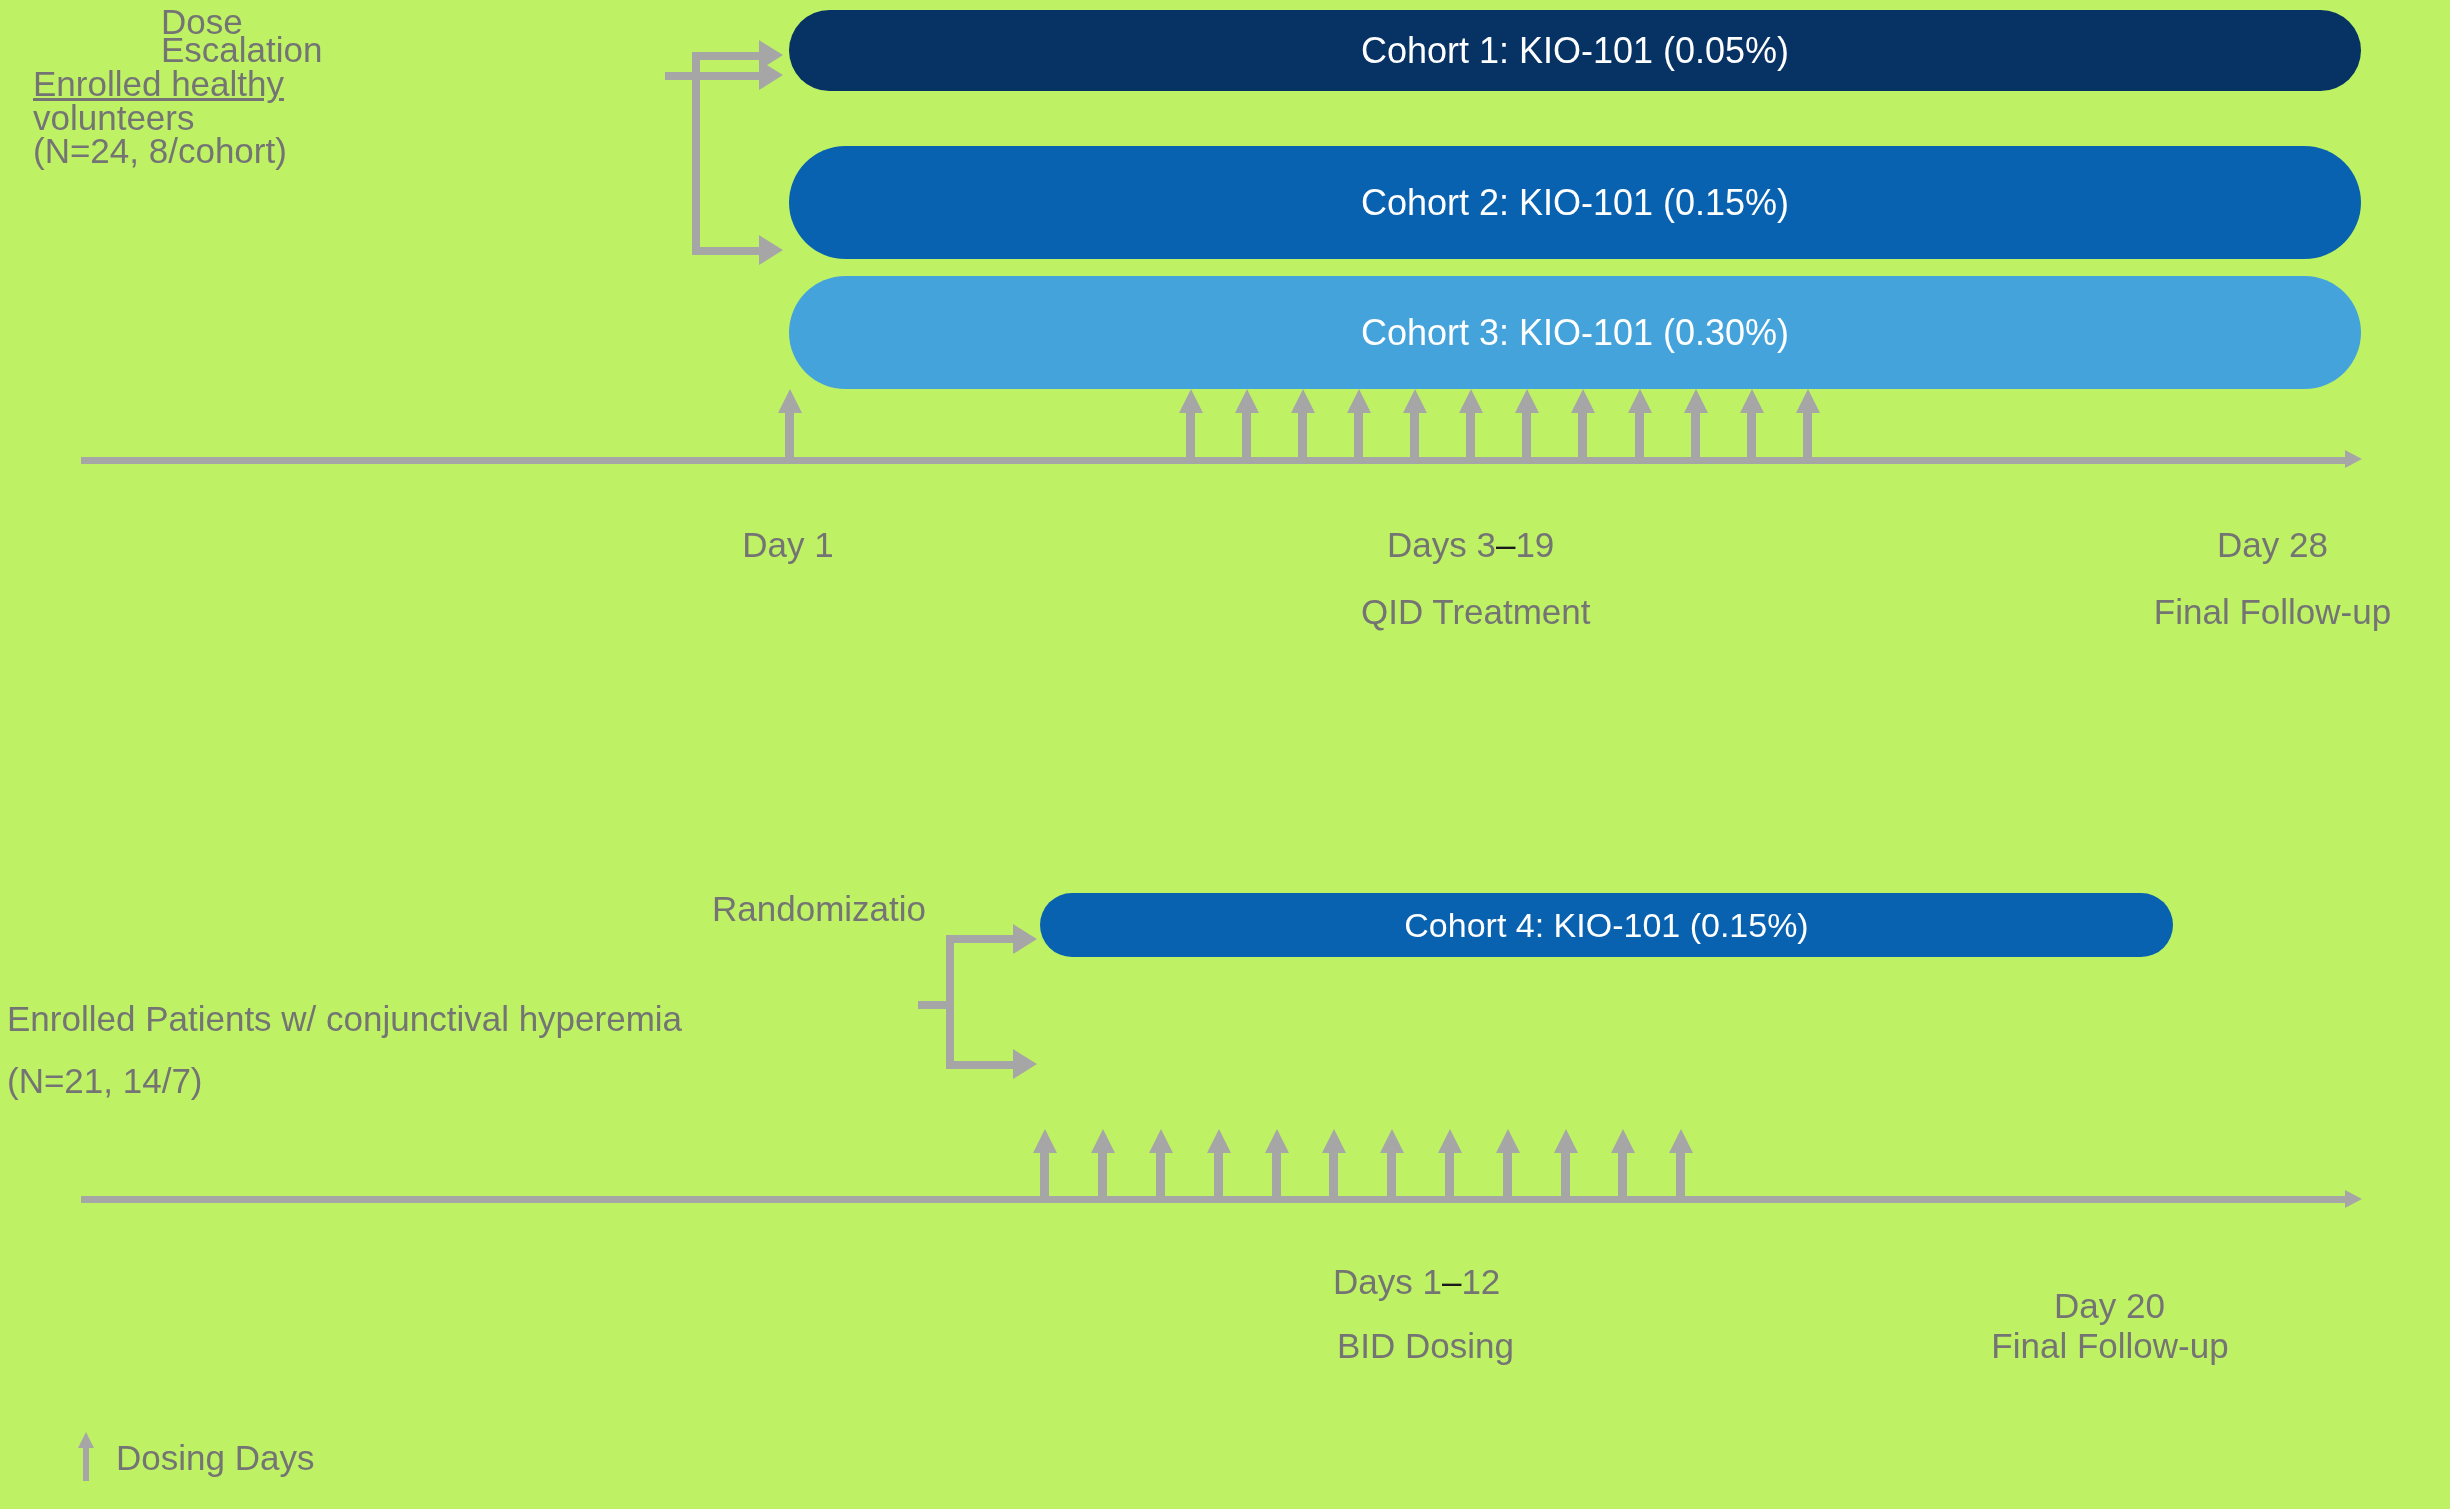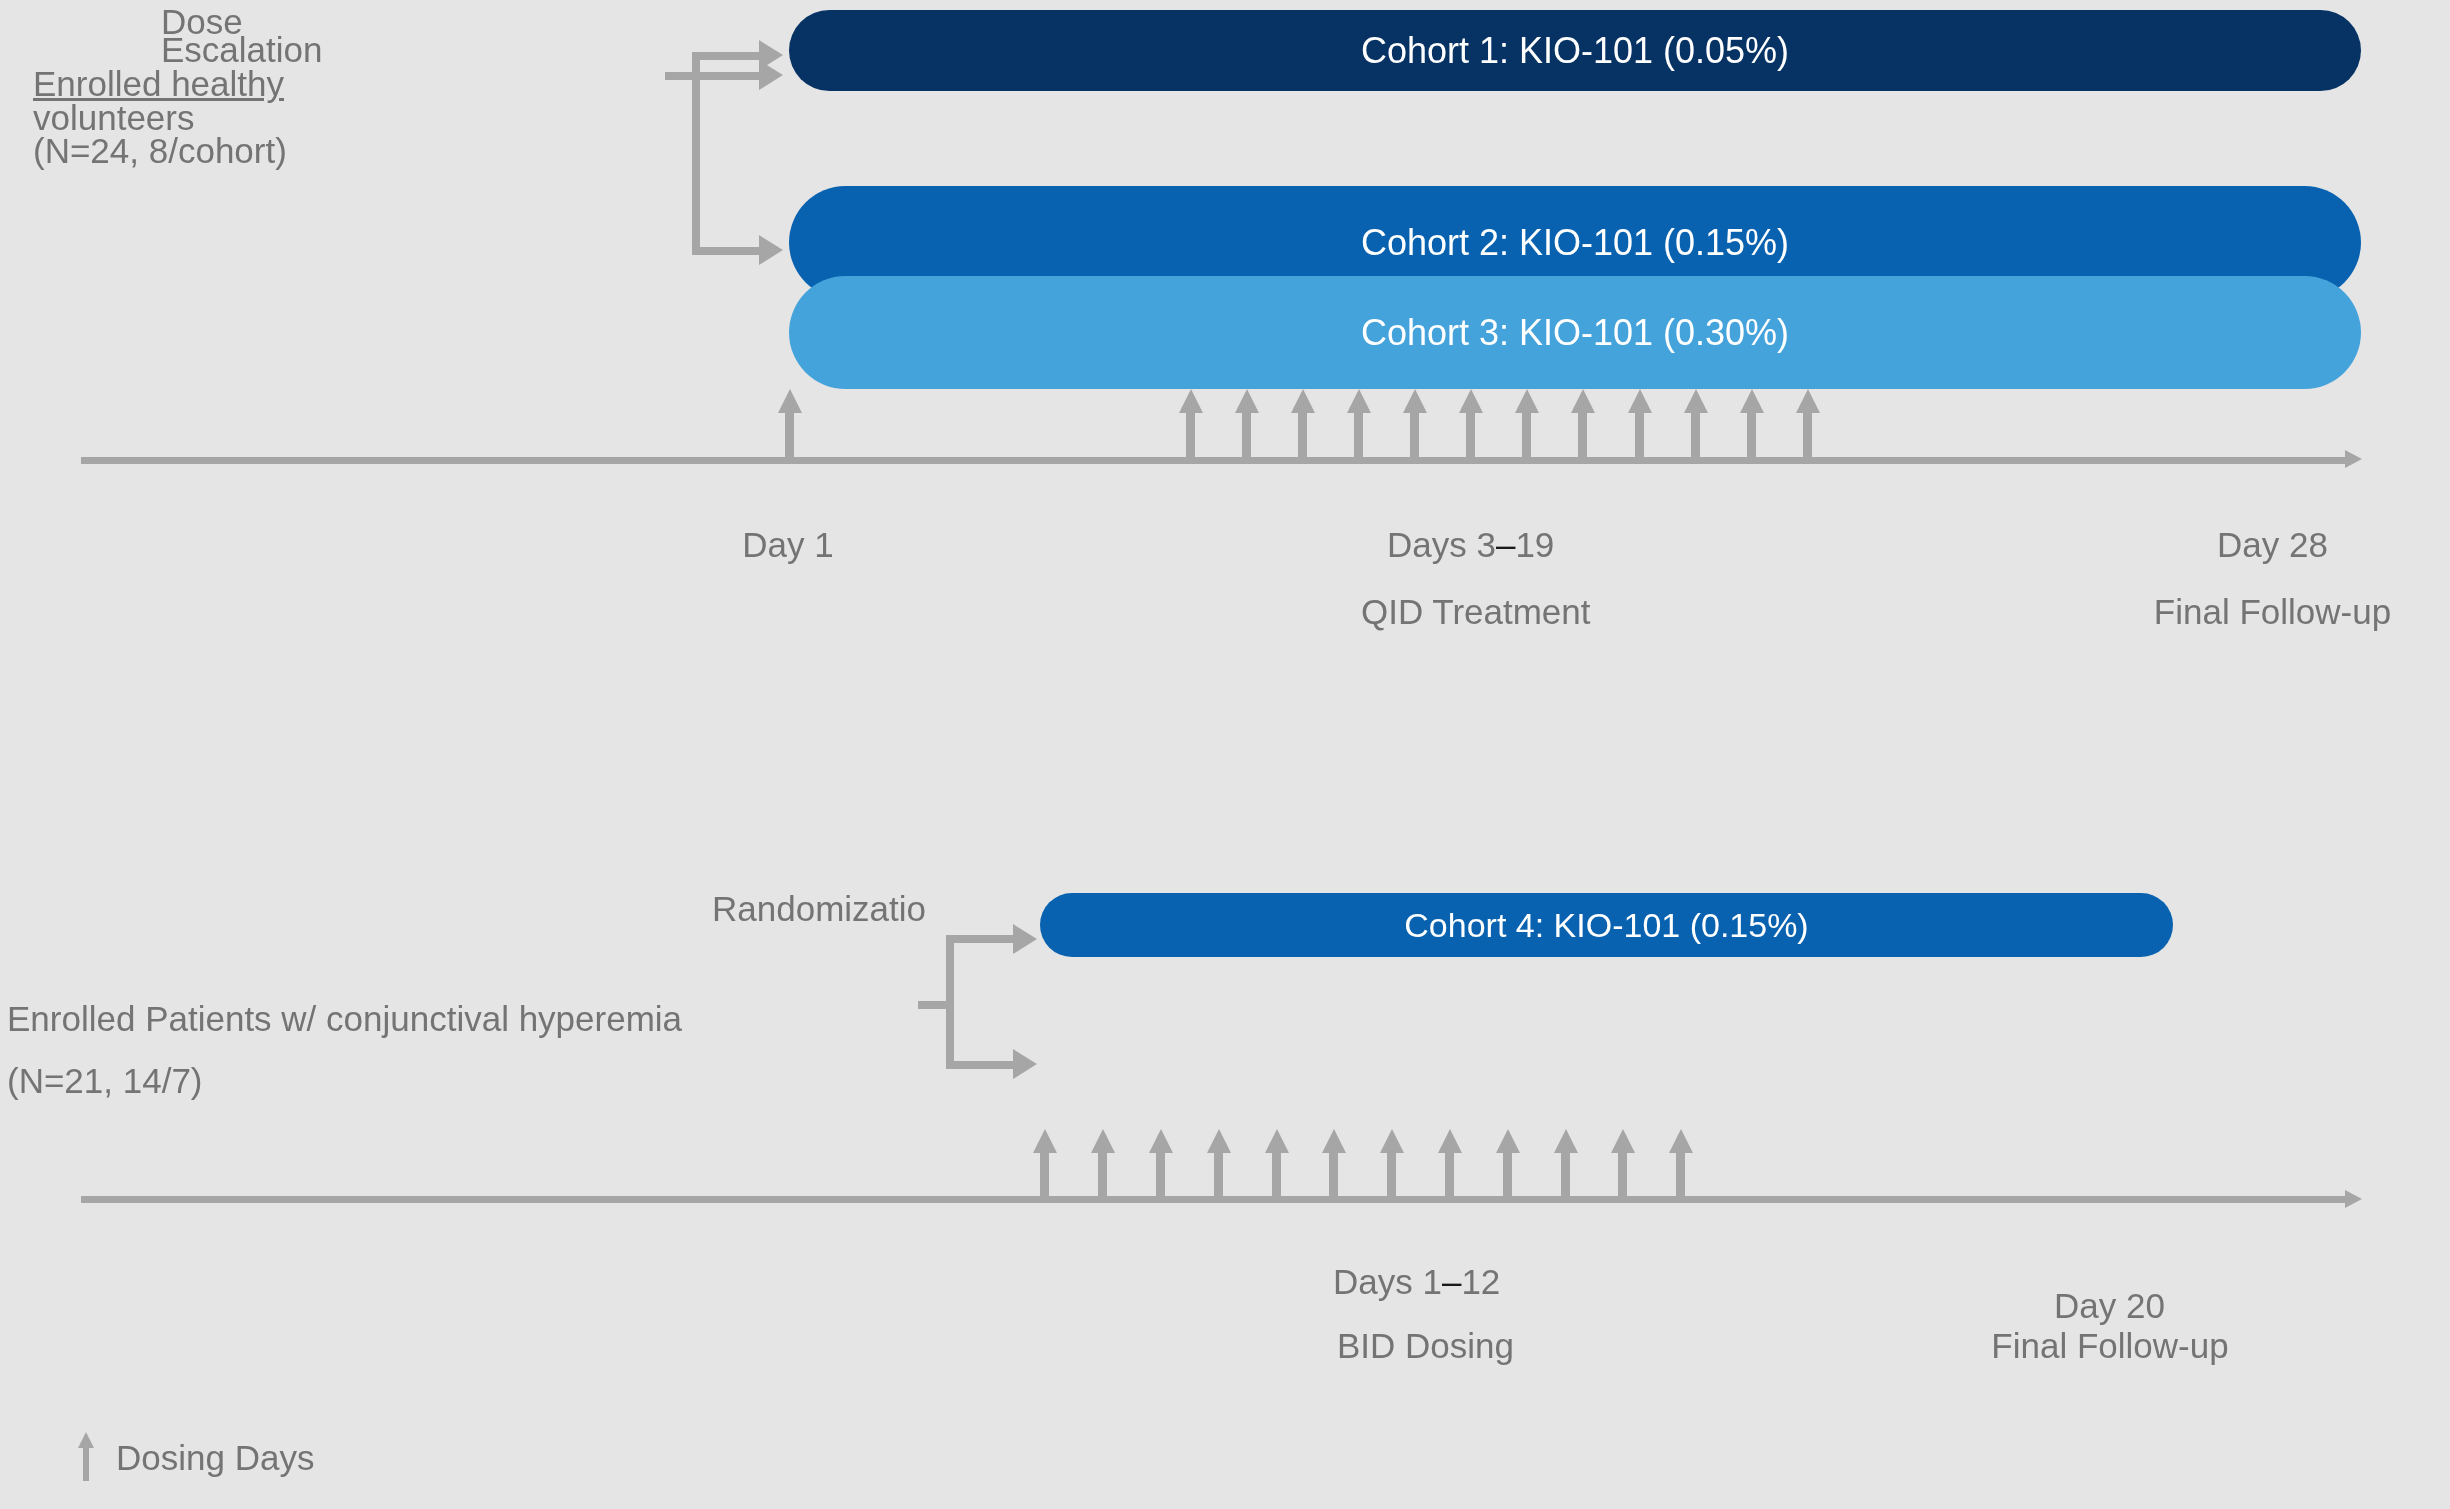--- a/index.html
+++ b/index.html
@@ -4,21 +4,21 @@
 <style>
   html,body{margin:0;padding:0;background:#ffffff;}
   body{
     font-family:"Liberation Sans", sans-serif;
     -webkit-font-smoothing:antialiased;
   }
   #canvas{
     position:relative;
     width:2450px;
     height:1510px;
-    background:#e5e5e5;
+    background:#bef264;
     overflow:hidden;
   }
   .txt{
     position:absolute;
     color:#747474;
     font-family:"Liberation Sans", sans-serif;
     font-weight:300;
     white-space:pre;
     line-height:1.28;
   }
@@ -111,21 +111,21 @@
   <div class="conn-h" style="left:692px; top:52px; width:69px;"></div>
   <div class="conn-h" style="left:692px; top:72px; width:69px;"></div>
   <div class="conn-h" style="left:692px; top:247px; width:69px;"></div>
   <div class="conn-head" style="left:759px; top:40px;"></div>
   <div class="conn-head" style="left:759px; top:60px;"></div>
   <div class="conn-head" style="left:759px; top:235px;"></div>
 
   <div class="bar" style="left:789px; top:10.4px; width:1572px; height:81px; background:#063264; font-size:36px;">
     <span>Cohort 1: KIO-101 (0.05%)</span>
   </div>
-  <div class="bar" style="left:789px; top:146px; width:1572px; height:113px; background:#0962B0; font-size:36px;margin-top:40px;">
+  <div class="bar" style="left:789px; top:146px; width:1572px; height:113px; background:#0962B0; font-size:36px;">
     <span>Cohort 2: KIO-101 (0.15%)</span>
   </div>
   <div class="bar" style="left:789px; top:276px; width:1572px; height:113px; background:#45A3DC; font-size:36px;">
     <span>Cohort 3: KIO-101 (0.30%)</span>
   </div>
 
   <div class="axis" style="left:81px; top:457px; width:2266px;"></div>
   <div class="axis-head" style="left:2345px; top:450px;"></div>
 
   <div class="dose-arrow" style="left:785px; top:412px; height:46px;"></div>

